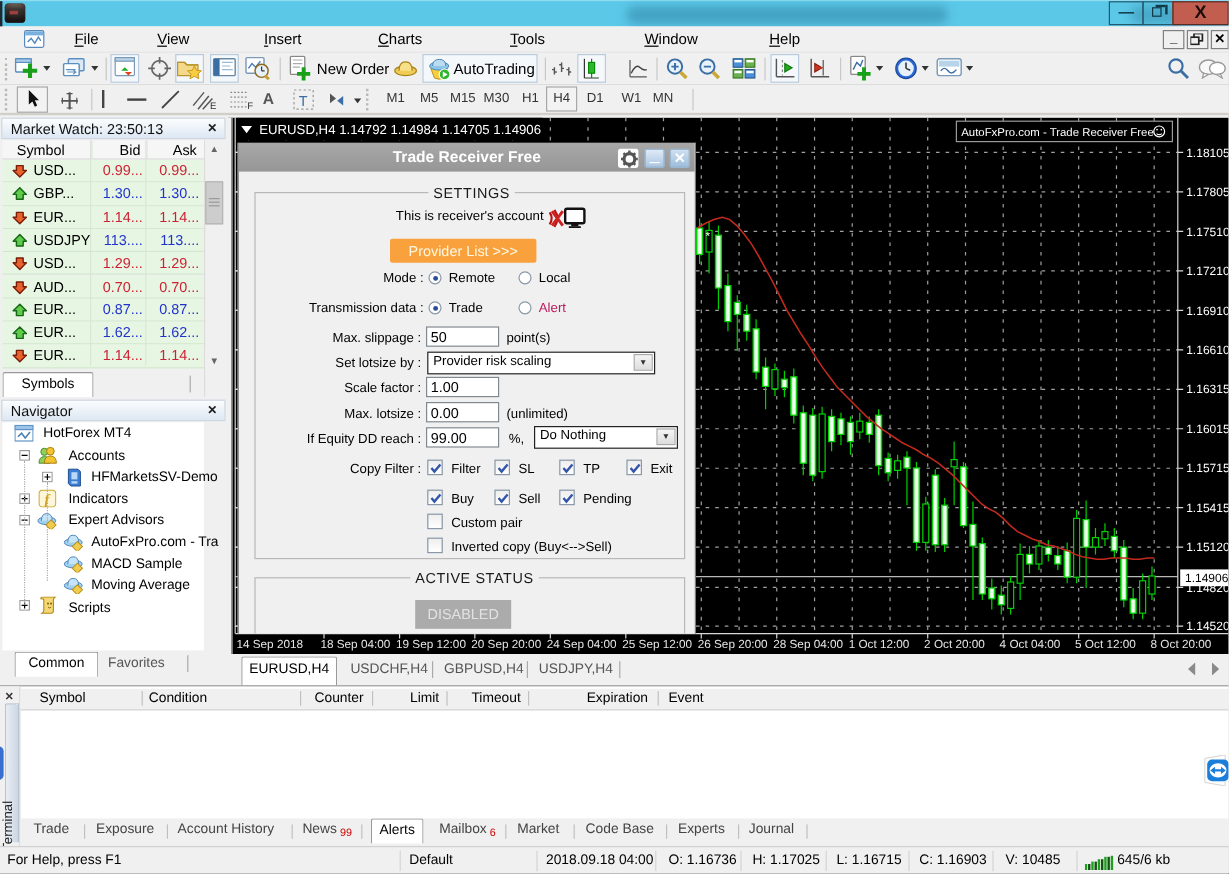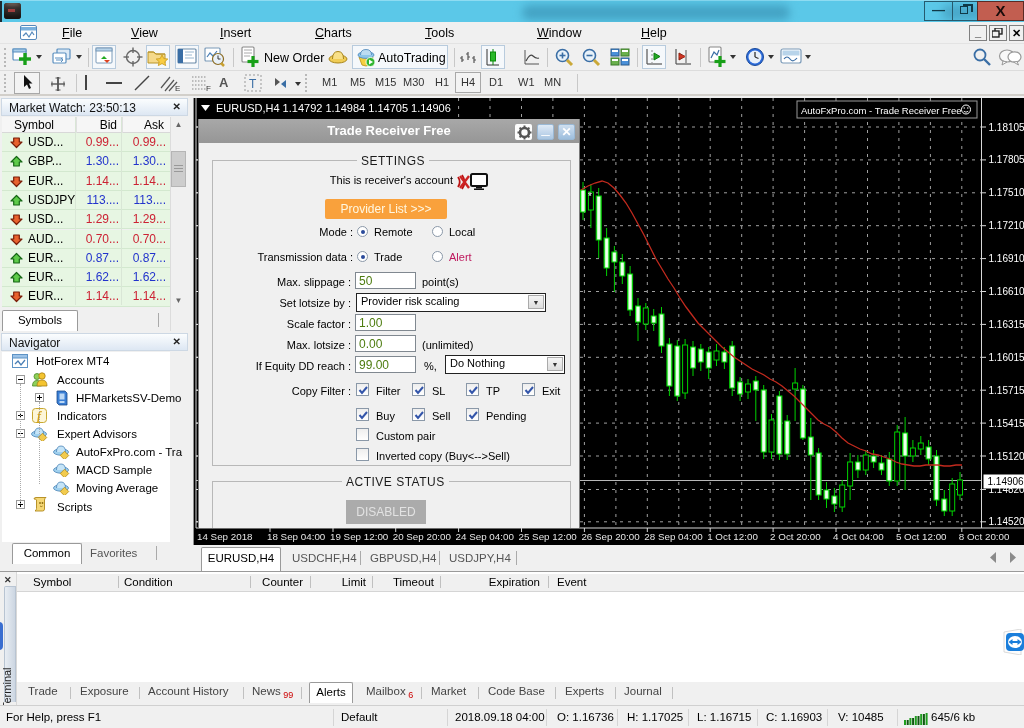--- a/index.html
+++ b/index.html
@@ -17,21 +17,21 @@
 #nav{position:absolute;left:0;top:331px;width:190px;height:236px;background:#f0f0f0}
 .phead{position:absolute;left:1px;width:187px;height:18px;background:linear-gradient(#fbfdfe,#dde7f3);border:1px solid #cdd8e4;font-size:12px;color:#111;padding:2px 0 0 7px}
 .px{position:absolute;right:6px;top:2px;font-size:10px;color:#222;font-weight:bold}
 .mrow{position:absolute;left:2px;width:168px;height:19.3px;background:#e7f6e3;font-size:12px;border-bottom:1px solid #d3e8cf}
 .tabbtm{position:absolute;font-size:11.5px;color:#555}
 .tabact{position:absolute;background:#fff;border:1px solid #9a9a9a;border-bottom:none;border-radius:2px 2px 0 0;font-size:11.5px;color:#000;text-align:center}
 .titem{position:absolute;font-size:11.5px;color:#000;white-space:nowrap}
 #dlg{position:absolute;left:198px;top:119px;width:382px;height:409px;background:#f0f0f0;border-left:1px solid #7a7a7a;border-right:1px solid #7a7a7a;overflow:hidden}
 #dlgtitle{position:absolute;left:0;top:0;width:100%;height:24px;background:linear-gradient(#a8a8a8,#969696);color:#fff;font-weight:bold;font-size:13px;text-align:center;padding-top:4px}
 .dlbl{position:absolute;font-size:11px;color:#000;white-space:nowrap}
-.dinput{position:absolute;background:#fff;border:1px solid #808890;font-size:12px;padding:1px 0 0 3px;color:#4d7c0f}
+.dinput{position:absolute;background:#fff;border:1px solid #808890;font-size:12px;padding:1px 0 0 3px;color:#000000}
 .grp{position:absolute;border:1px solid #b8b8b8}
 .grplbl{position:absolute;background:#f0f0f0;font-size:12px;color:#1a1a1a;padding:0 4px}
 .cb{position:absolute;width:13px;height:13px;background:linear-gradient(#eee,#fff);border:1px solid #8a98a8}
 .cb svg{position:absolute;left:0px;top:0px}
 .radio{position:absolute;width:11px;height:11px;border-radius:50%;background:#fff;border:1px solid #8a98a8}
 #term{position:absolute;left:0;top:571px;width:1024px;height:134px;background:#fff;border-top:1px solid #9a9a9a}
 #statusbar{position:absolute;left:0;top:705px;width:1024px;height:23px;background:#f0f0f0;border-top:1px solid #d0d0d0;font-size:11.5px;color:#000}
 .sbitem{position:absolute;top:5px;white-space:nowrap}
 .ssep{position:absolute;top:3px;width:1px;height:17px;background:#d5d5d5}
 .btab{position:absolute;top:3px;font-size:11.5px;color:#444;white-space:nowrap}

